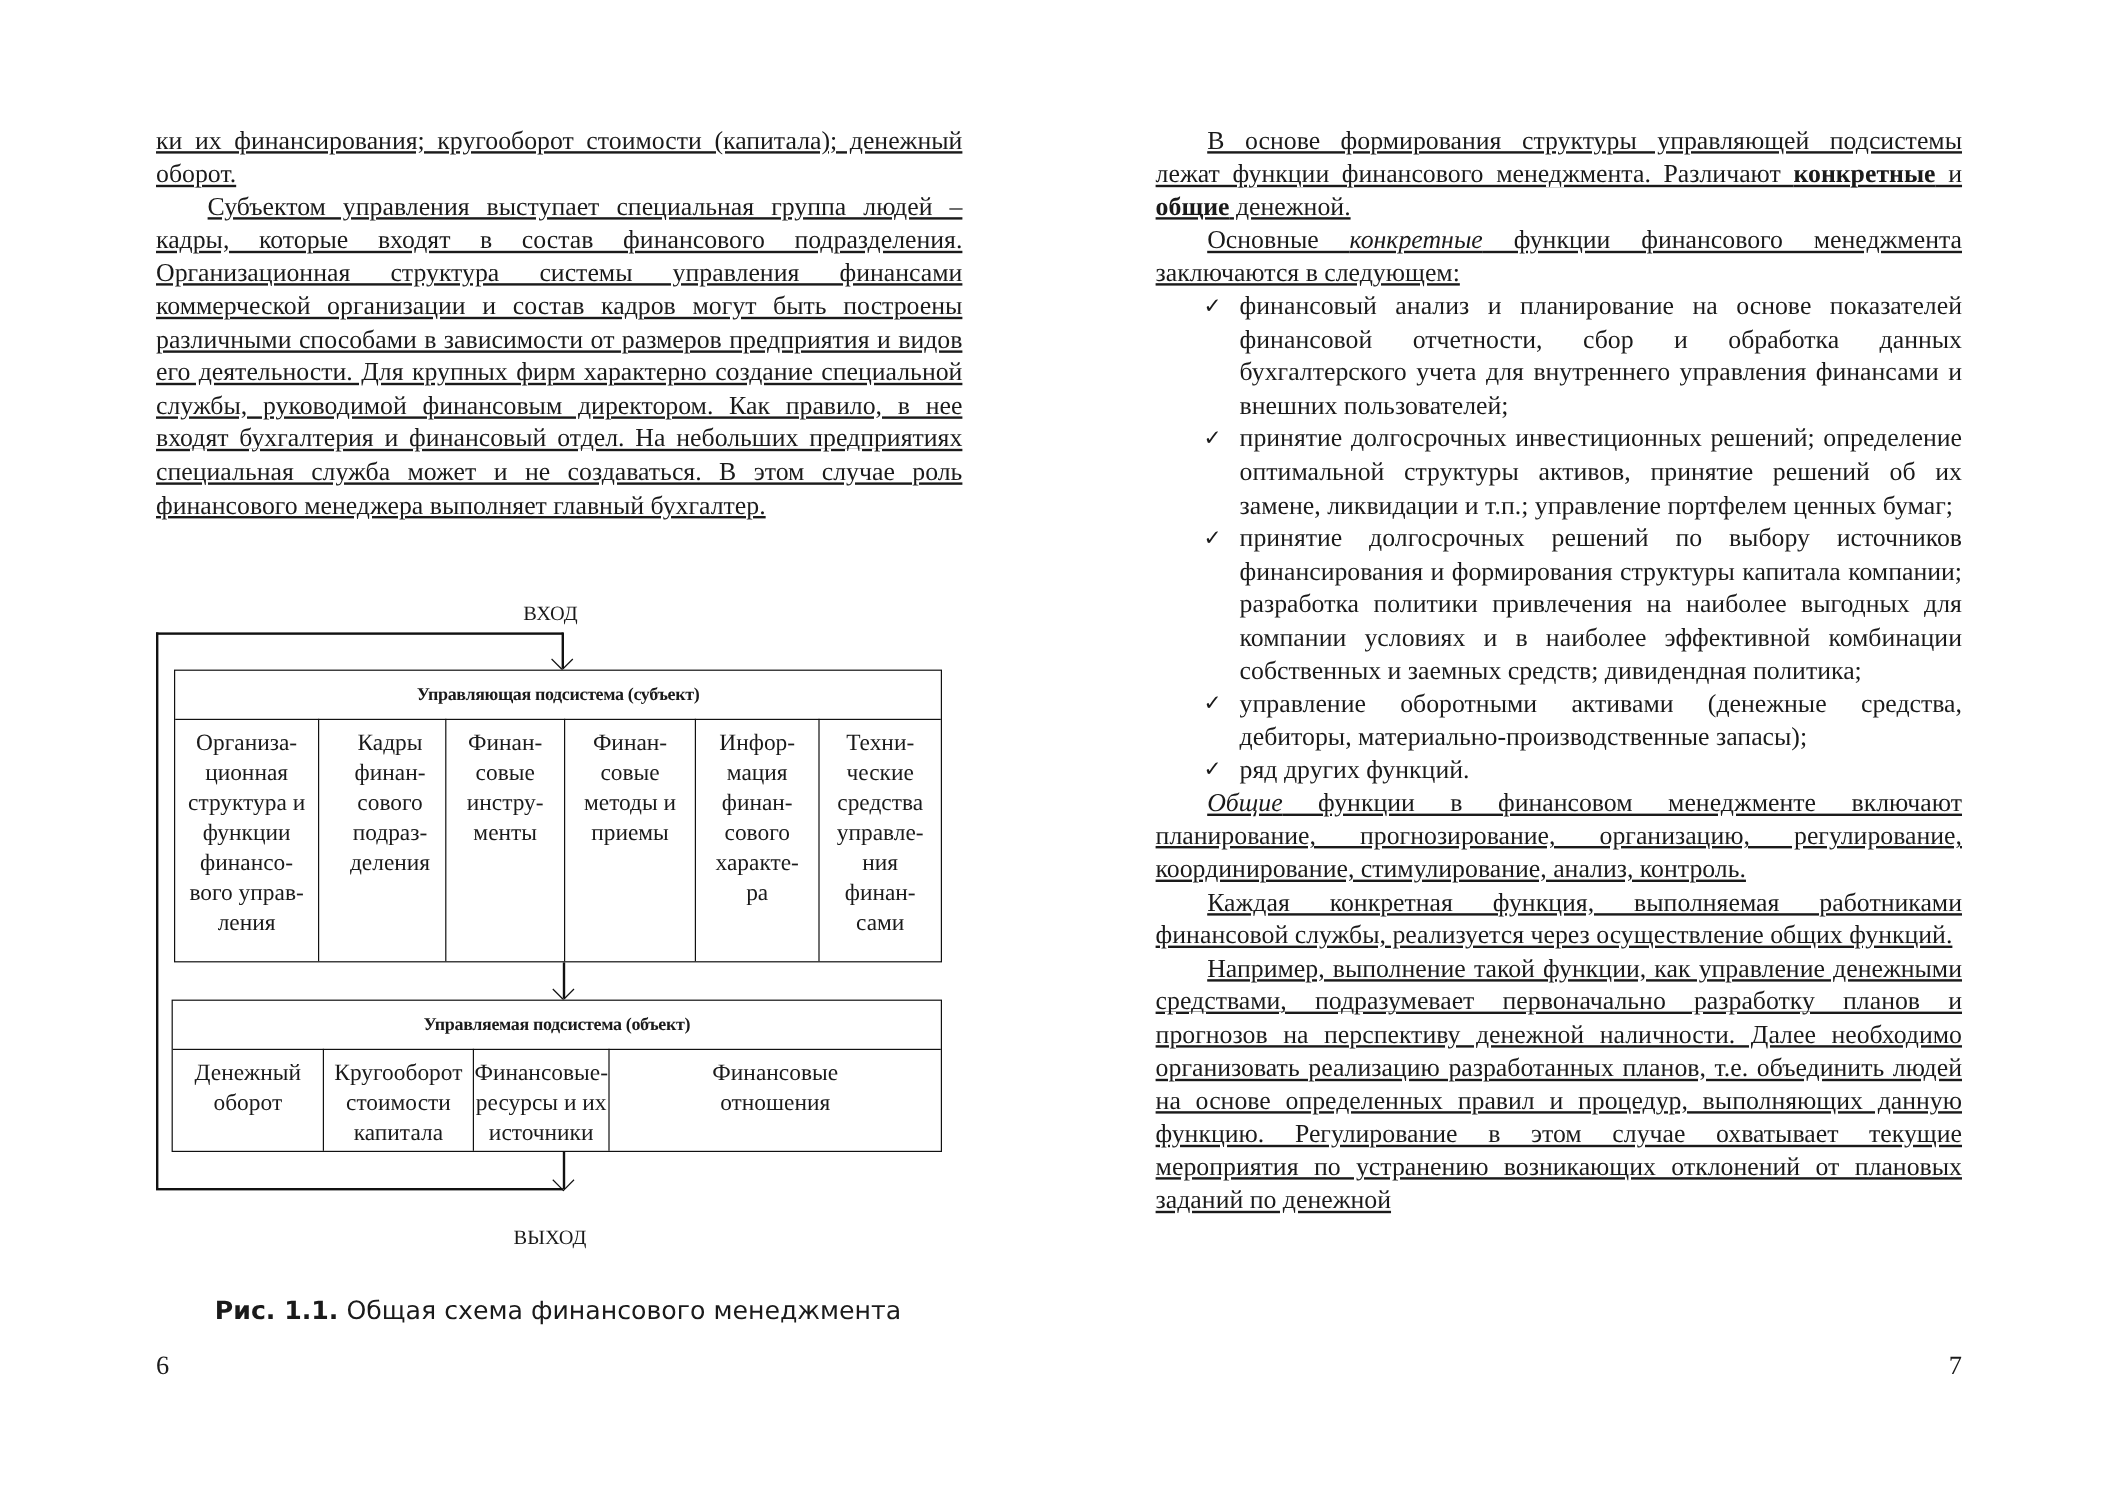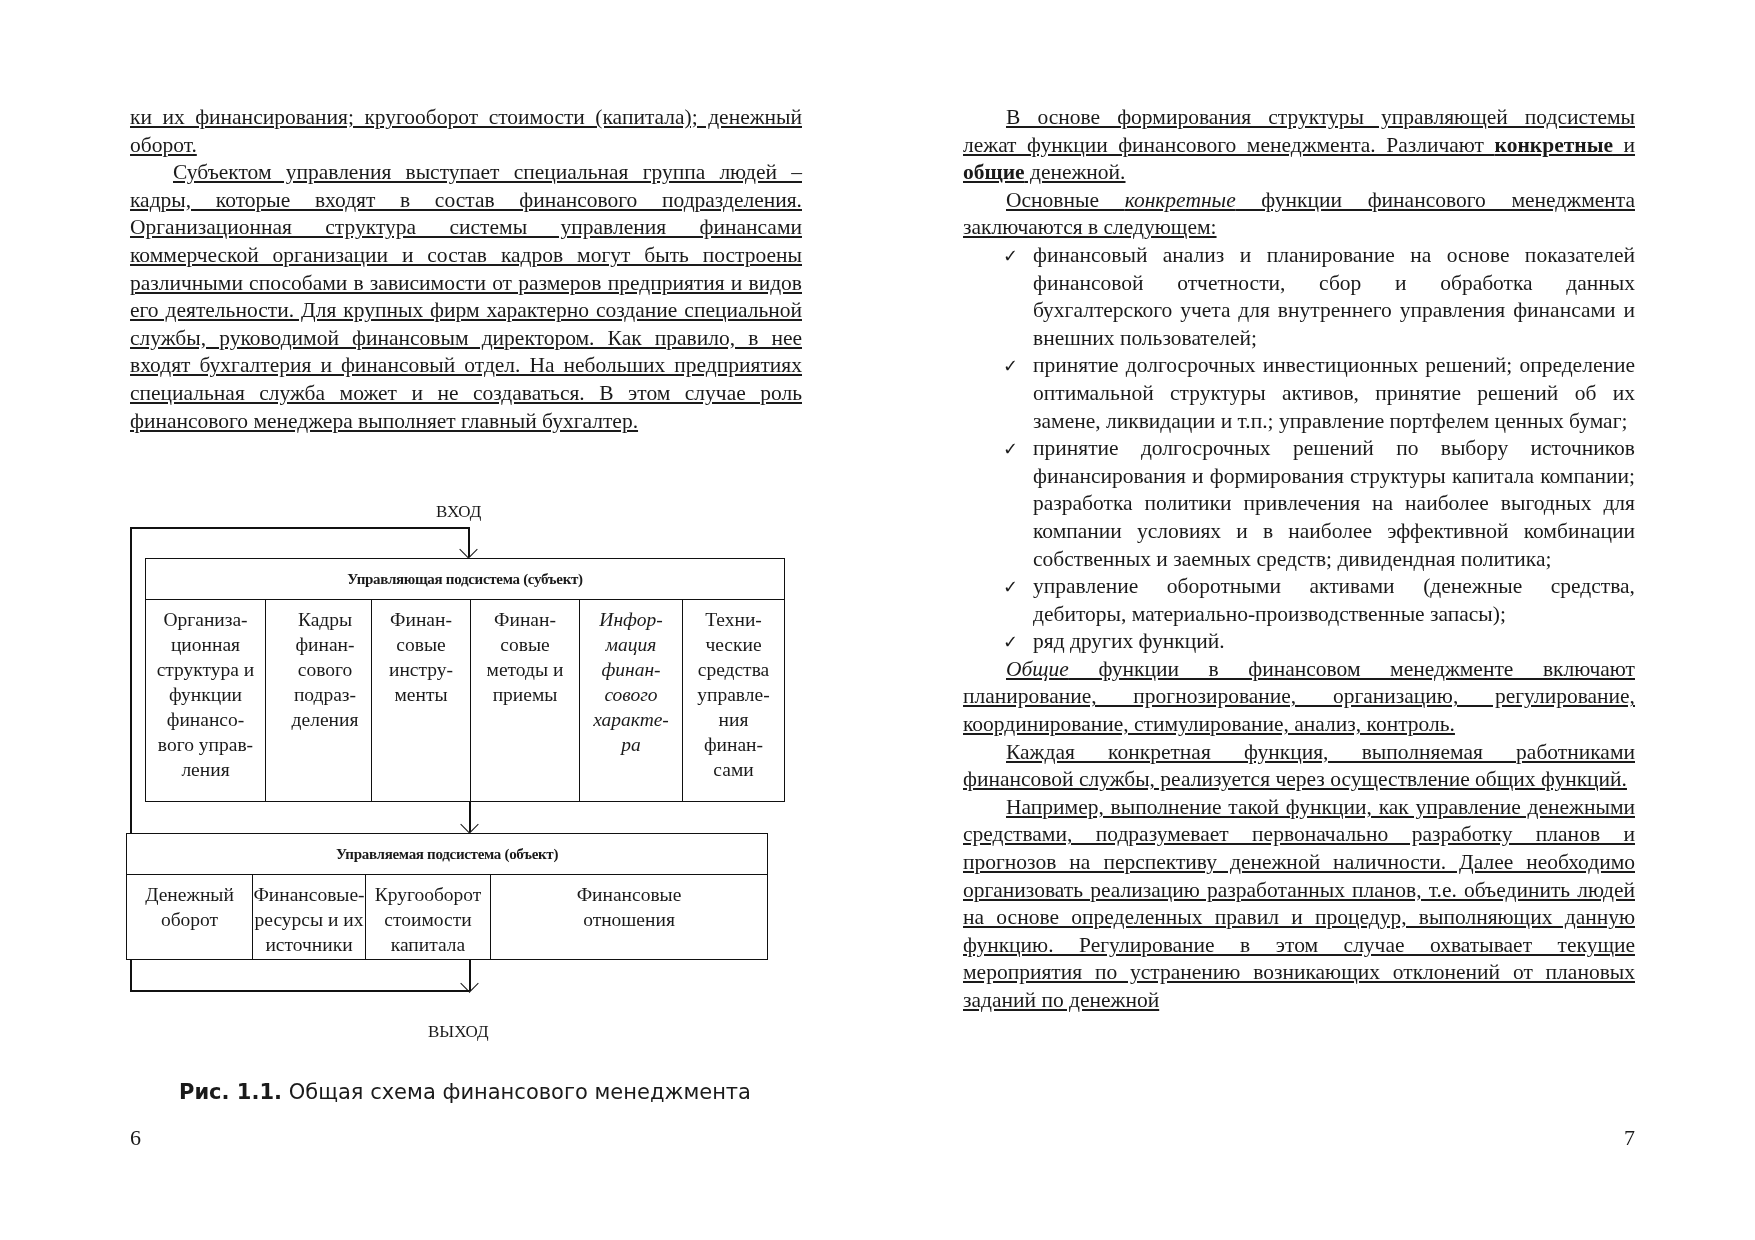--- a/index.html
+++ b/index.html
@@ -71,50 +71,50 @@
 подраз-
 деления</div>
         <div class="cell" style="width:99px;">Финан-
 совые
 инстру-
 менты</div>
         <div class="cell" style="width:109px;">Финан-
 совые
 методы и
 приемы</div>
-        <div class="cell" style="width:103px;font-style:italic;">Инфор-
+        <div class="cell" style="width:103px;">Инфор-
 мация
 финан-
 сового
 характе-
 ра</div>
         <div class="cell" style="flex:1;">Техни-
 ческие
 средства
 управле-
 ния
 финан-
 сами</div>
       </div>
     </div>
 
     <div class="line" style="left:469px;top:802px;width:1.5px;height:30px;"></div>
     <div class="arrowhead" style="left:463px;top:818px;"></div>
 
-    <div class="box" style="left:126px;top:833px;width:642px;height:127px;">
+    <div class="box" style="left:143px;top:833px;width:642px;height:127px;">
       <div class="box-head" style="height:40px;">Управляемая подсистема (объект)</div>
       <div class="cells" style="top:40px;">
         <div class="cell" style="width:125px;">Денежный
 оборот</div>
+        <div class="cell" style="width:125px;">Кругооборот
+стоимости
+капитала</div>
         <div class="cell" style="width:113px;">Финансовые-
 ресурсы и их
 источники</div>
-        <div class="cell" style="width:125px;">Кругооборот
-стоимости
-капитала</div>
         <div class="cell" style="flex:1;">Финансовые
 отношения</div>
       </div>
     </div>
 
     <div class="line" style="left:469px;top:960px;width:1.5px;height:31px;"></div>
     <div class="arrowhead" style="left:463px;top:977px;"></div>
 
     <div class="label" style="left:428px;top:1022px;">ВЫХОД</div>
 

